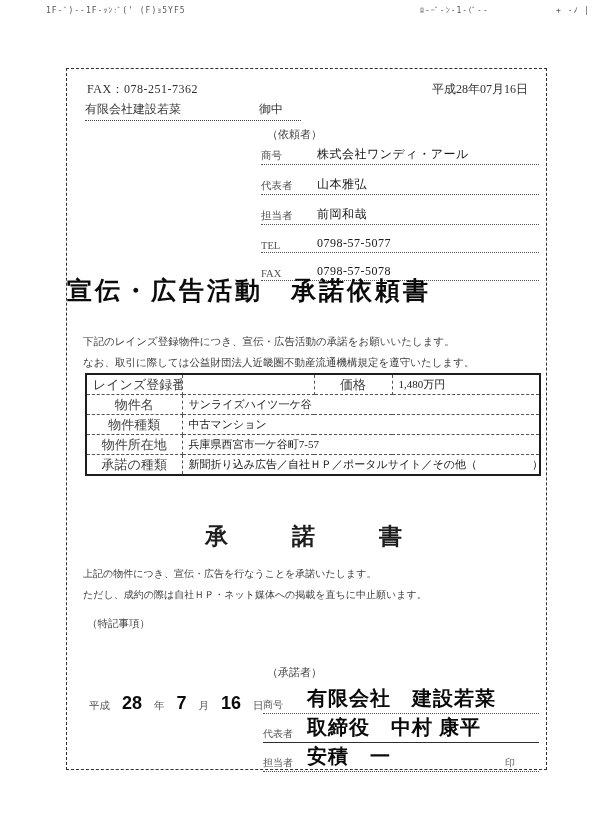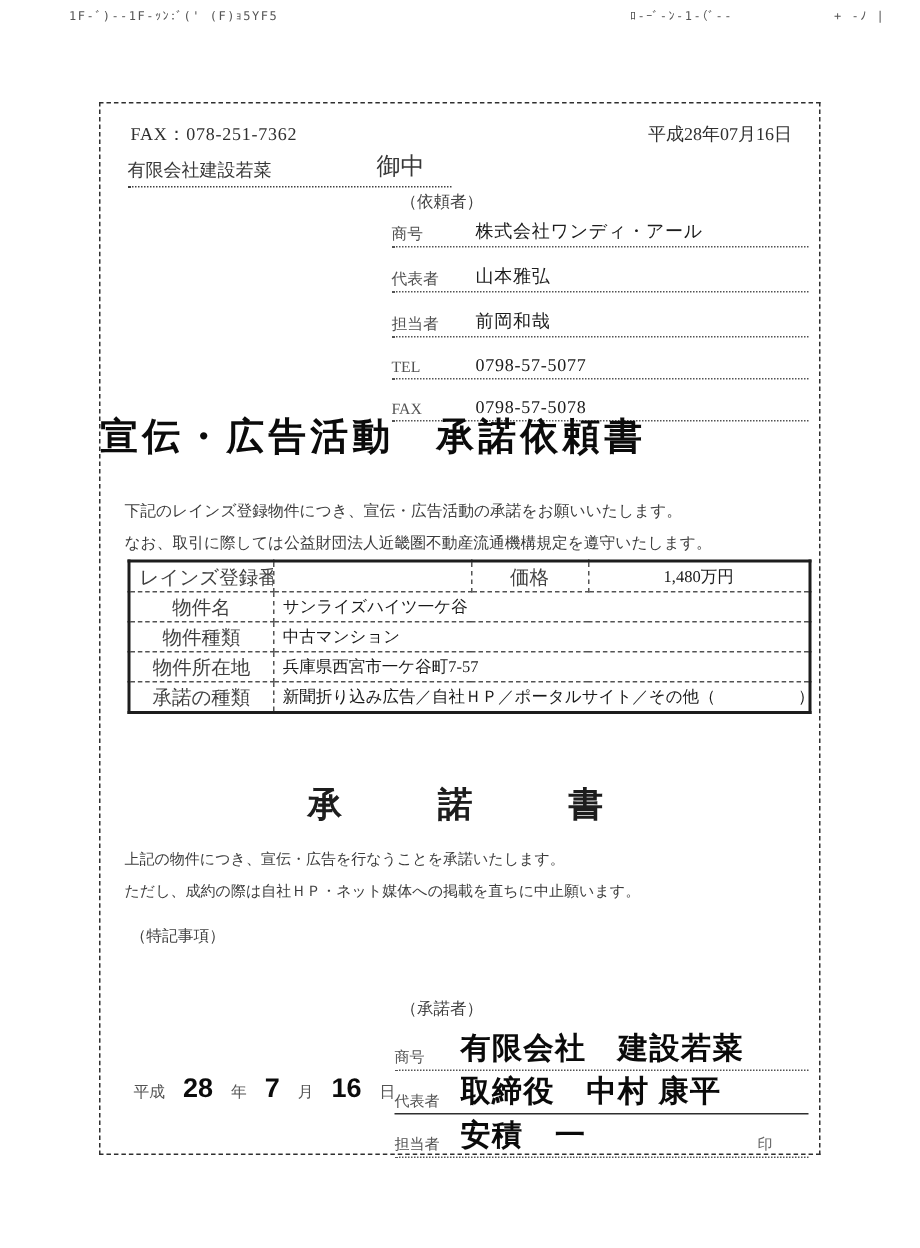--- a/index.html
+++ b/index.html
@@ -15,51 +15,51 @@
   .faxbar .fm{position:absolute;left:420px;top:0;}
   .faxbar .fr{position:absolute;left:556px;top:0;}
 
   
   .doc{position:absolute;left:66px;top:68px;width:479px;height:700px;
     border:1px dashed #333;filter:blur(.25px) contrast(1.05);}
   .fax-line{position:absolute;left:20px;top:12px;font-size:12px;color:#333;letter-spacing:.5px;}
   .date-line{position:absolute;right:18px;top:12px;font-size:12px;color:#333;}
   .addressee{position:absolute;left:18px;top:32px;width:216px;display:flex;align-items:flex-end;
     border-bottom:1px dotted #444;padding-bottom:2px;font-size:12px;color:#3a3a3a;}
-  .addressee .suffix{margin-left:auto;padding-right:18px;font-size:16px;color:#3a3a3a;}
+  .addressee .suffix{margin-left:auto;padding-right:18px;font-size:12px;color:#3a3a3a;}
 
   .requester{position:absolute;left:194px;top:58px;width:278px;}
   .req-head{font-size:11px;color:#444;margin-left:6px;margin-bottom:4px;}
   .frow{display:flex;align-items:flex-end;border-bottom:1px dotted #555;
     margin-bottom:11px;padding-bottom:1px;min-height:15px;}
   .frow .lbl{width:56px;font-size:10.5px;color:#555;}
   .frow .val{font-size:12px;color:#222;letter-spacing:.5px;}
 
   .main-title{position:absolute;left:0;top:205px;width:479px;text-align:left;
     font-size:25px;font-weight:bold;color:#111;letter-spacing:3px;}
 
   .body-par{position:absolute;left:16px;width:450px;font-size:10.5px;color:#3f3f3f;line-height:21px;}
   .body-par.p1{top:262px;}
 
   .ptable{position:absolute;left:18px;top:304px;width:454px;border-collapse:collapse;
     border:2px solid #222;table-layout:fixed;}
   .ptable td{border:1px dashed #555;height:19px;font-size:13px;padding:0 6px;
     overflow:hidden;white-space:nowrap;}
   .ptable td.lbl{text-align:center;color:#444;}
   .ptable td.val{color:#1d1d1d;font-size:11px;}
-  .ptable td.center{text-align:center;}
+  .ptable td.center{}
 
   .consent-title{position:absolute;left:0;top:452px;width:479px;text-align:center;
     font-size:23px;font-weight:bold;color:#222;letter-spacing:6px;}
   .consent-par{position:absolute;left:16px;top:494px;width:450px;font-size:10px;
     color:#3f3f3f;line-height:21px;}
   .notes{position:absolute;left:20px;top:548px;font-size:10.5px;color:#444;}
   .consenter-head{position:absolute;left:200px;top:596px;font-size:11px;color:#444;}
 
-  .bdate{position:absolute;left:18px;top:646px;white-space:nowrap;}
+  .bdate{position:absolute;left:18px;top:624px;white-space:nowrap;}
   .bdate .era,.bdate .unit{font-size:10.5px;color:#555;margin:0 4px;}
   .bdate .num{font-size:18px;font-weight:bold;color:#111;
     font-family:"Liberation Sans","DejaVu Sans",sans-serif;margin:0 4px;}
 
   .signer{position:absolute;left:196px;top:616px;width:276px;}
   .srow{display:flex;align-items:flex-end;min-height:20px;padding-bottom:1px;}
   .srow .lbl{width:44px;font-size:10px;color:#555;flex:none;}
   .srow .val{font-size:20px;font-weight:bold;color:#101010;letter-spacing:1px;white-space:nowrap;}
   .srow.r1{border-bottom:1px dotted #555;}
   .srow.r2{border-bottom:1.5px solid #333;}

